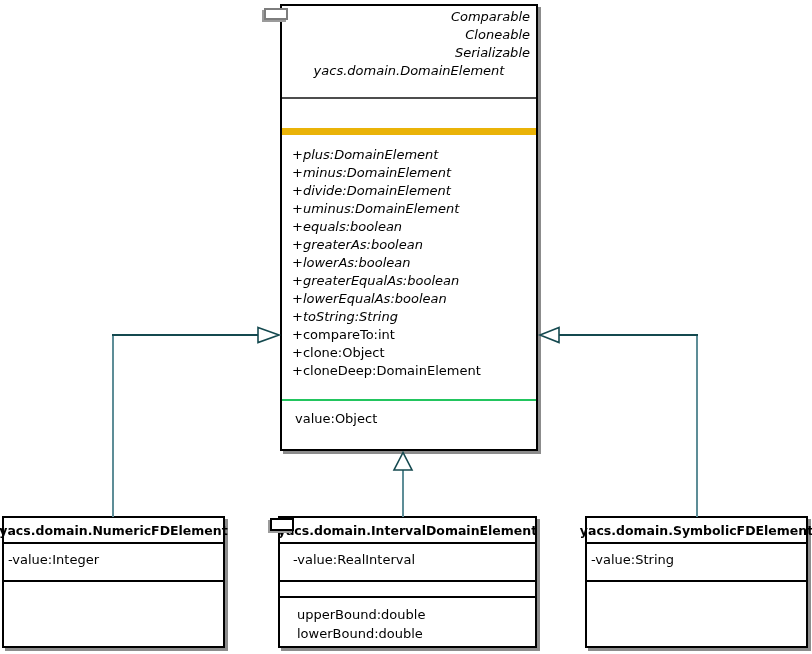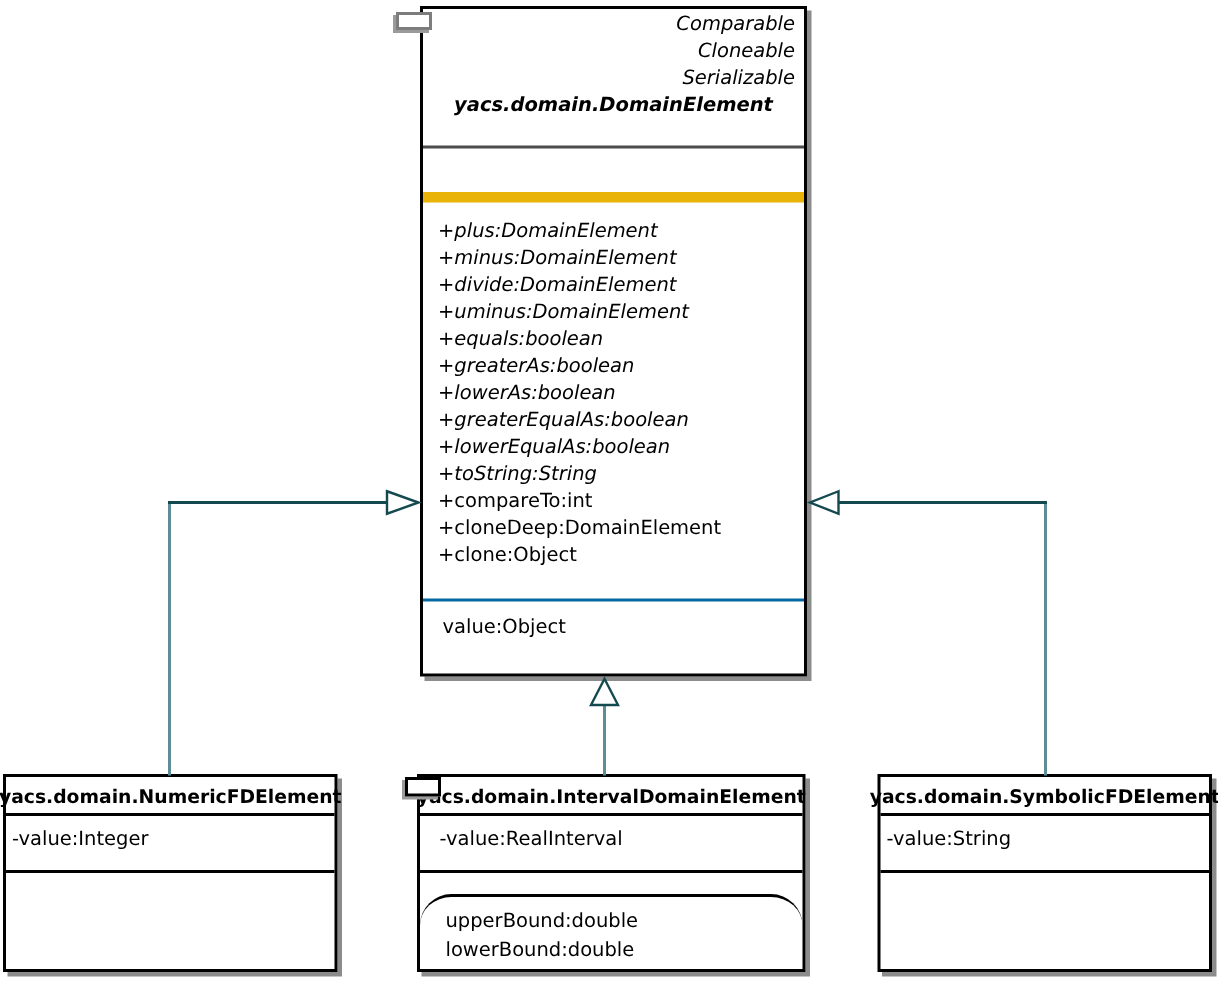--- a/index.html
+++ b/index.html
@@ -21,43 +21,43 @@
     box-shadow: 3px 3px 0 #8c8c8c;
     display: flex;
     flex-direction: column;
   }
   .sec { box-sizing: border-box; }
 
   
   .parent-box { left: 280px; top: 4px; width: 258px; height: 447px; }
   .p-header { height: 96px; padding: 2px 6px 0 6px; }
   .iface { text-align: right; font-style: italic; line-height: 18px; white-space: nowrap; }
-  .cls-name { text-align: center; font-style: italic; font-weight: bold; line-height: 18px; white-space: nowrap; }
+  .cls-name { text-align: center; font-style: italic; font-weight: normal; line-height: 18px; white-space: nowrap; }
   .p-empty { height: 32px; border-top: 2px solid #4d4d4d; }
   .p-methods { height: 284px; border-top: 7px solid #eab308; padding: 11px 4px 0 10px; }
   .method { line-height: 18px; white-space: nowrap; }
   .it { font-style: italic; }
-  .p-attrs { height: 52px; border-top: 2px solid #0369a1; padding: 10px 4px 0 13px; }
+  .p-attrs { height: 52px; border-top: 2px solid #22c55e; padding: 10px 4px 0 13px; }
   .attr-line { line-height: 16px; white-space: nowrap; }
 
   
   .sub-box { top: 516px; height: 132px; }
   .numeric-box { left: 2px; width: 223px; }
   .interval-box { left: 278px; width: 259px; }
   .symbolic-box { left: 585px; width: 223px; }
   .sub-title {
     height: 24px;
     display: flex; align-items: center; justify-content: center;
     font-weight: bold; font-size: 12.5px; white-space: nowrap;
   }
   .sub-attr { height: 38px; border-top: 2px solid #000000; padding: 8px 4px 0 4px; }
   .sub-attr.indent { padding-left: 13px; }
   .sub-empty { flex: 1; border-top: 2px solid #000000; }
   .sub-gap { height: 16px; border-top: 2px solid #000000; }
-  .sub-extra { flex: 1; border-top: 2px solid #000000; padding: 7px 4px 0 17px; border-radius: 21px; }
+  .sub-extra { flex: 1; border-top: 2px solid #000000; padding: 7px 4px 0 17px; }
   .sub-extra .attr-line { line-height: 19px; }
 
   
   .port {
     position: absolute;
     box-sizing: border-box;
     width: 24px; height: 12px;
     background: #ffffff;
   }
   .port-parent { left: -18px; top: 2px; border: 2px solid #7d7d7d; box-shadow: -2px 2px 0 #9b9b9b; }
@@ -85,22 +85,22 @@
       <div class="method it">+minus:DomainElement</div>
       <div class="method it">+divide:DomainElement</div>
       <div class="method it">+uminus:DomainElement</div>
       <div class="method it">+equals:boolean</div>
       <div class="method it">+greaterAs:boolean</div>
       <div class="method it">+lowerAs:boolean</div>
       <div class="method it">+greaterEqualAs:boolean</div>
       <div class="method it">+lowerEqualAs:boolean</div>
       <div class="method it">+toString:String</div>
       <div class="method">+compareTo:int</div>
+      <div class="method">+clone:Object</div>
       <div class="method">+cloneDeep:DomainElement</div>
-      <div class="method">+clone:Object</div>
     </div>
     <div class="sec p-attrs">
       <div class="attr-line">value:Object</div>
     </div>
   </div>
 
   <div class="class-box sub-box numeric-box">
     <div class="sec sub-title">yacs.domain.NumericFDElement</div>
     <div class="sec sub-attr">
       <div class="attr-line">-value:Integer</div>

